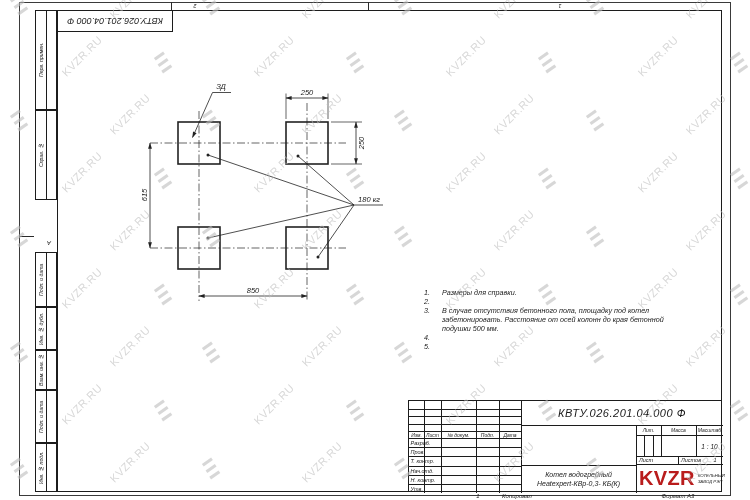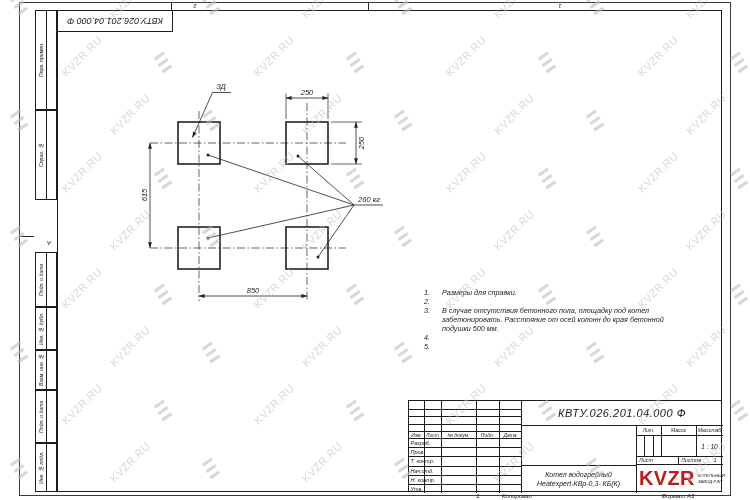--- a/index.html
+++ b/index.html
@@ -160,21 +160,21 @@
   <div class="stampbox" style="top:443px;height:49px;">
     <span class="slbl">Инв. № подл.</span>
       <i class="sdiv"></i>
     </div>
 
   <span class="dwg-txt" style="left:307px;top:92px;">250</span>
   <span class="dwg-txt rot" style="left:361px;top:143px;">250</span>
   <span class="dwg-txt rot" style="left:144px;top:195px;">615</span>
   <span class="dwg-txt" style="left:253px;top:290px;">850</span>
   <span class="dwg-txt" style="left:221px;top:86px;">ЗД</span>
-  <span class="dwg-txt" style="left:369px;top:199px;">260 кг</span>
+  <span class="dwg-txt" style="left:369px;top:199px;">180 кг</span>
 
   <div class="notes">
     <div class="note">
       <span class="n-num">1.</span>
         <span class="n-txt">Размеры для справки.</span>
       </div>
     <div class="note">
       <span class="n-num">2.</span>
       </div>
     <div class="note">

